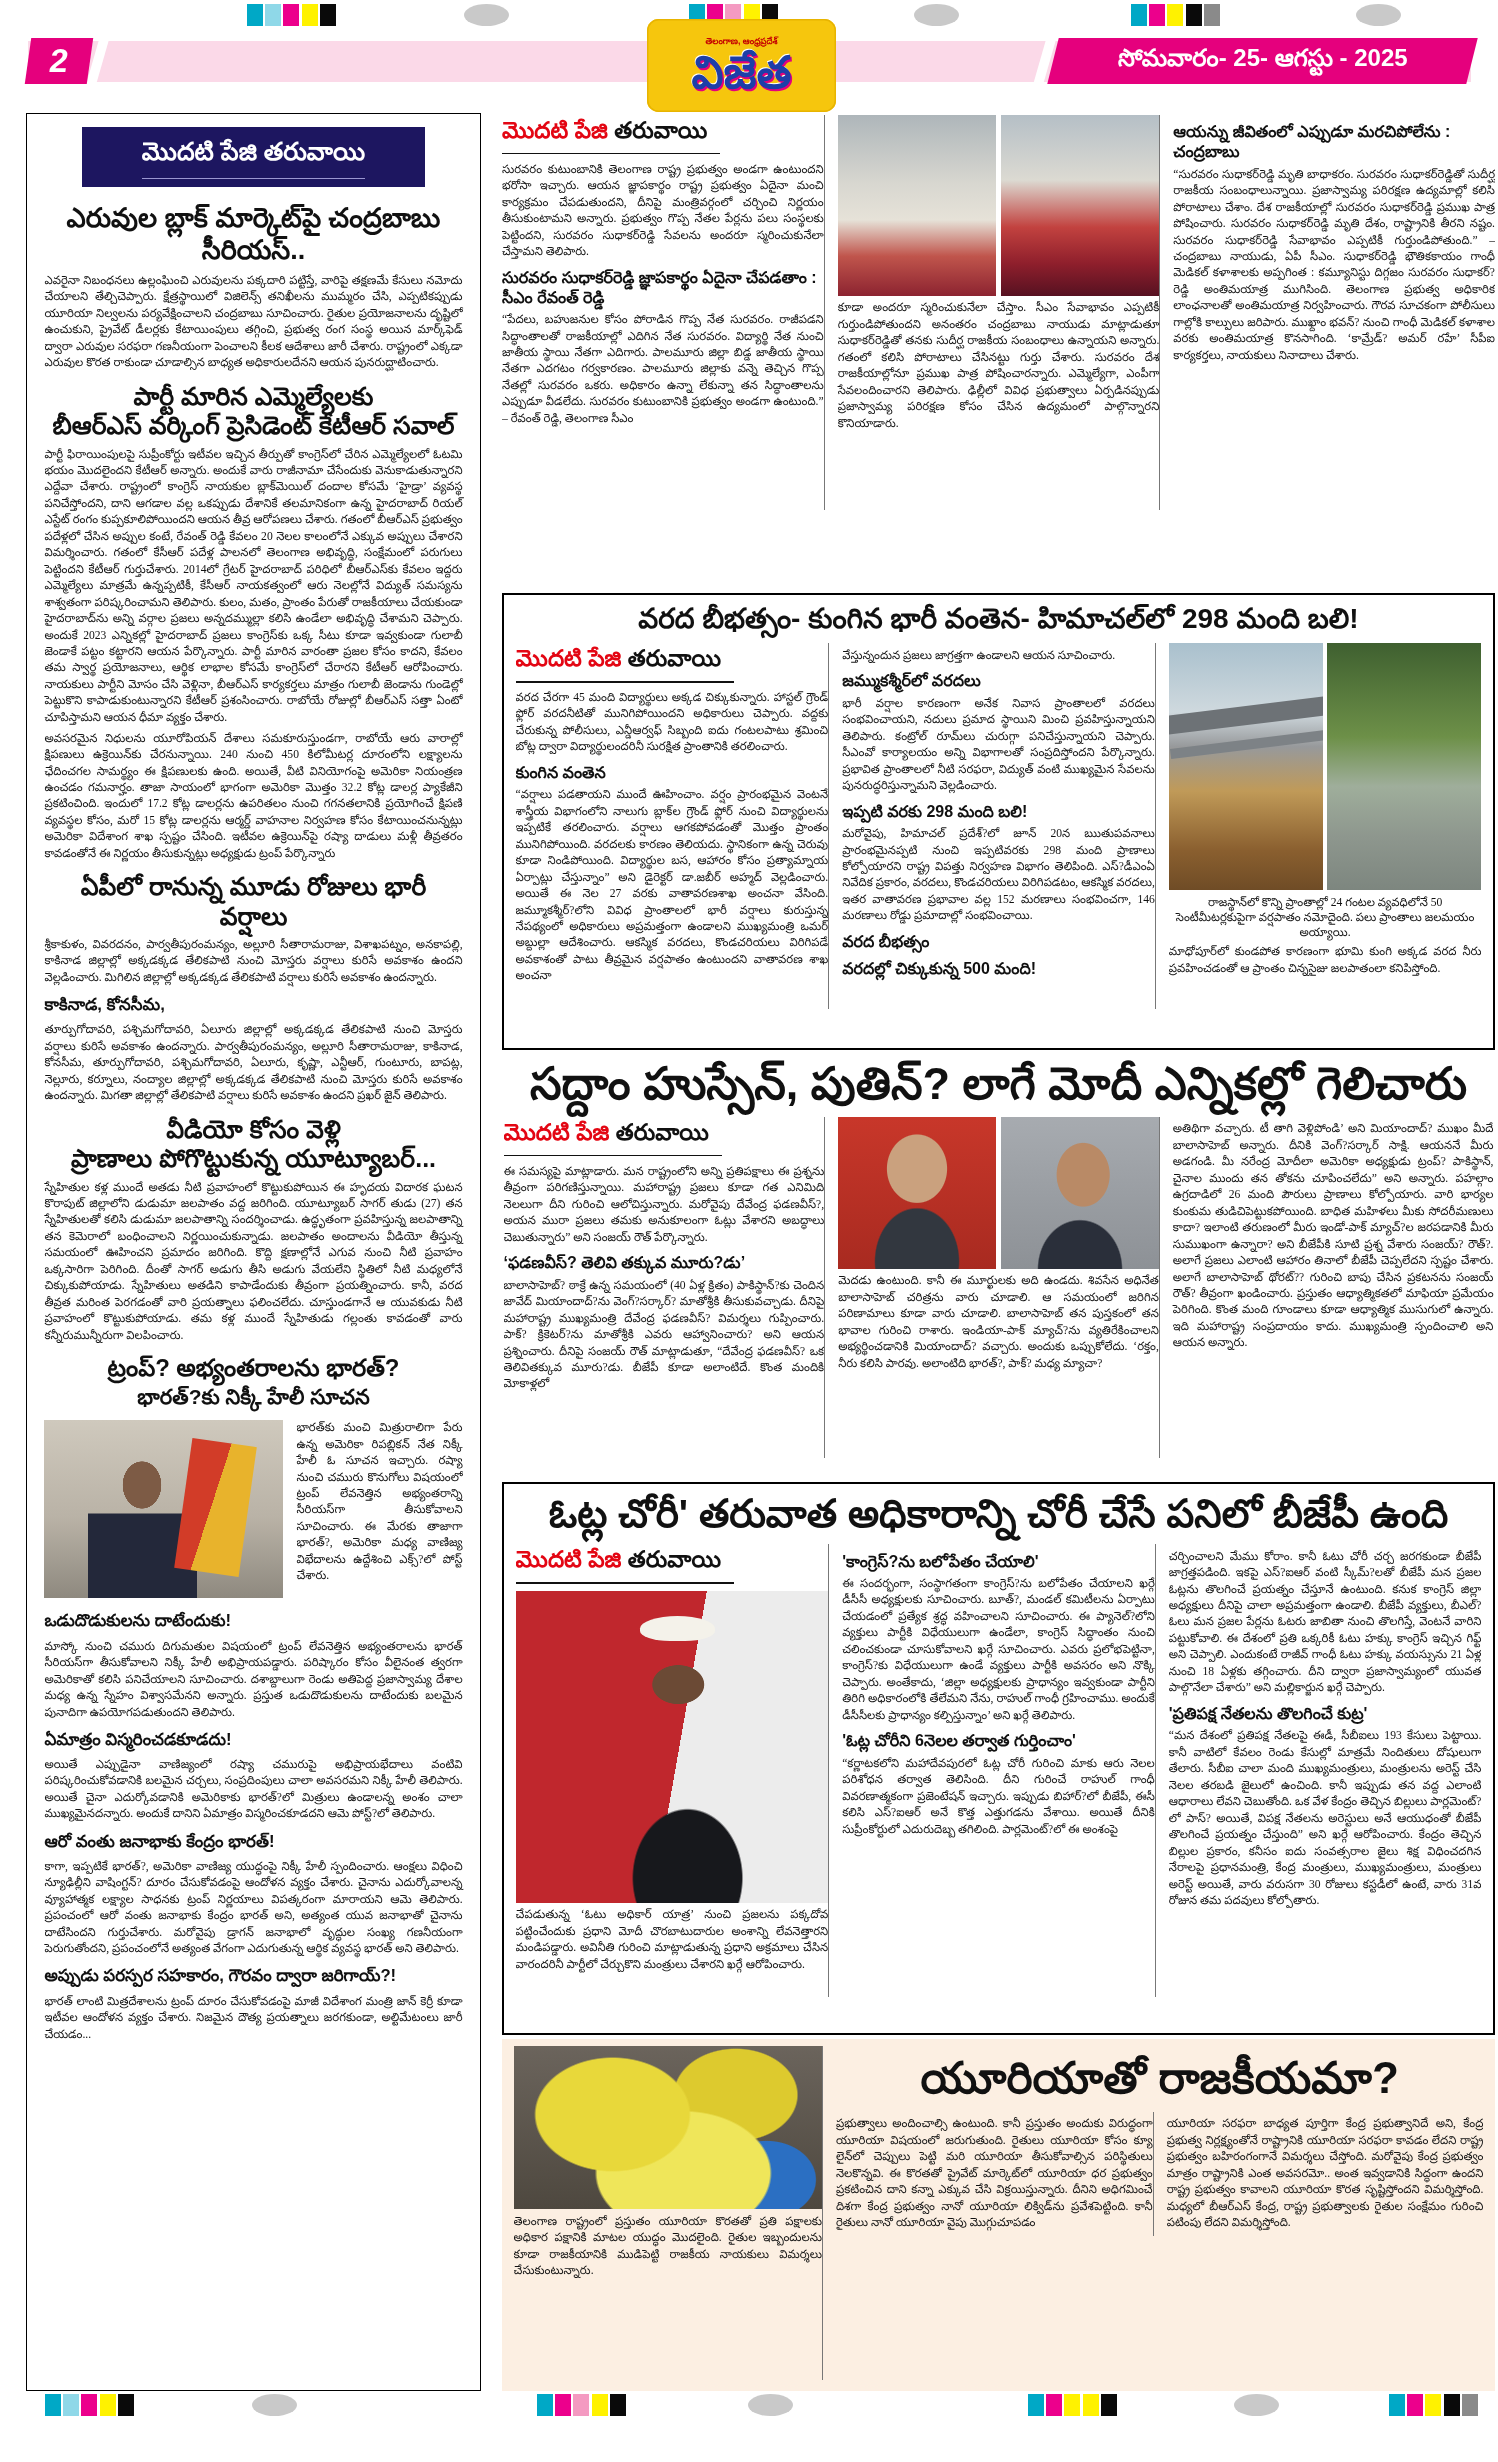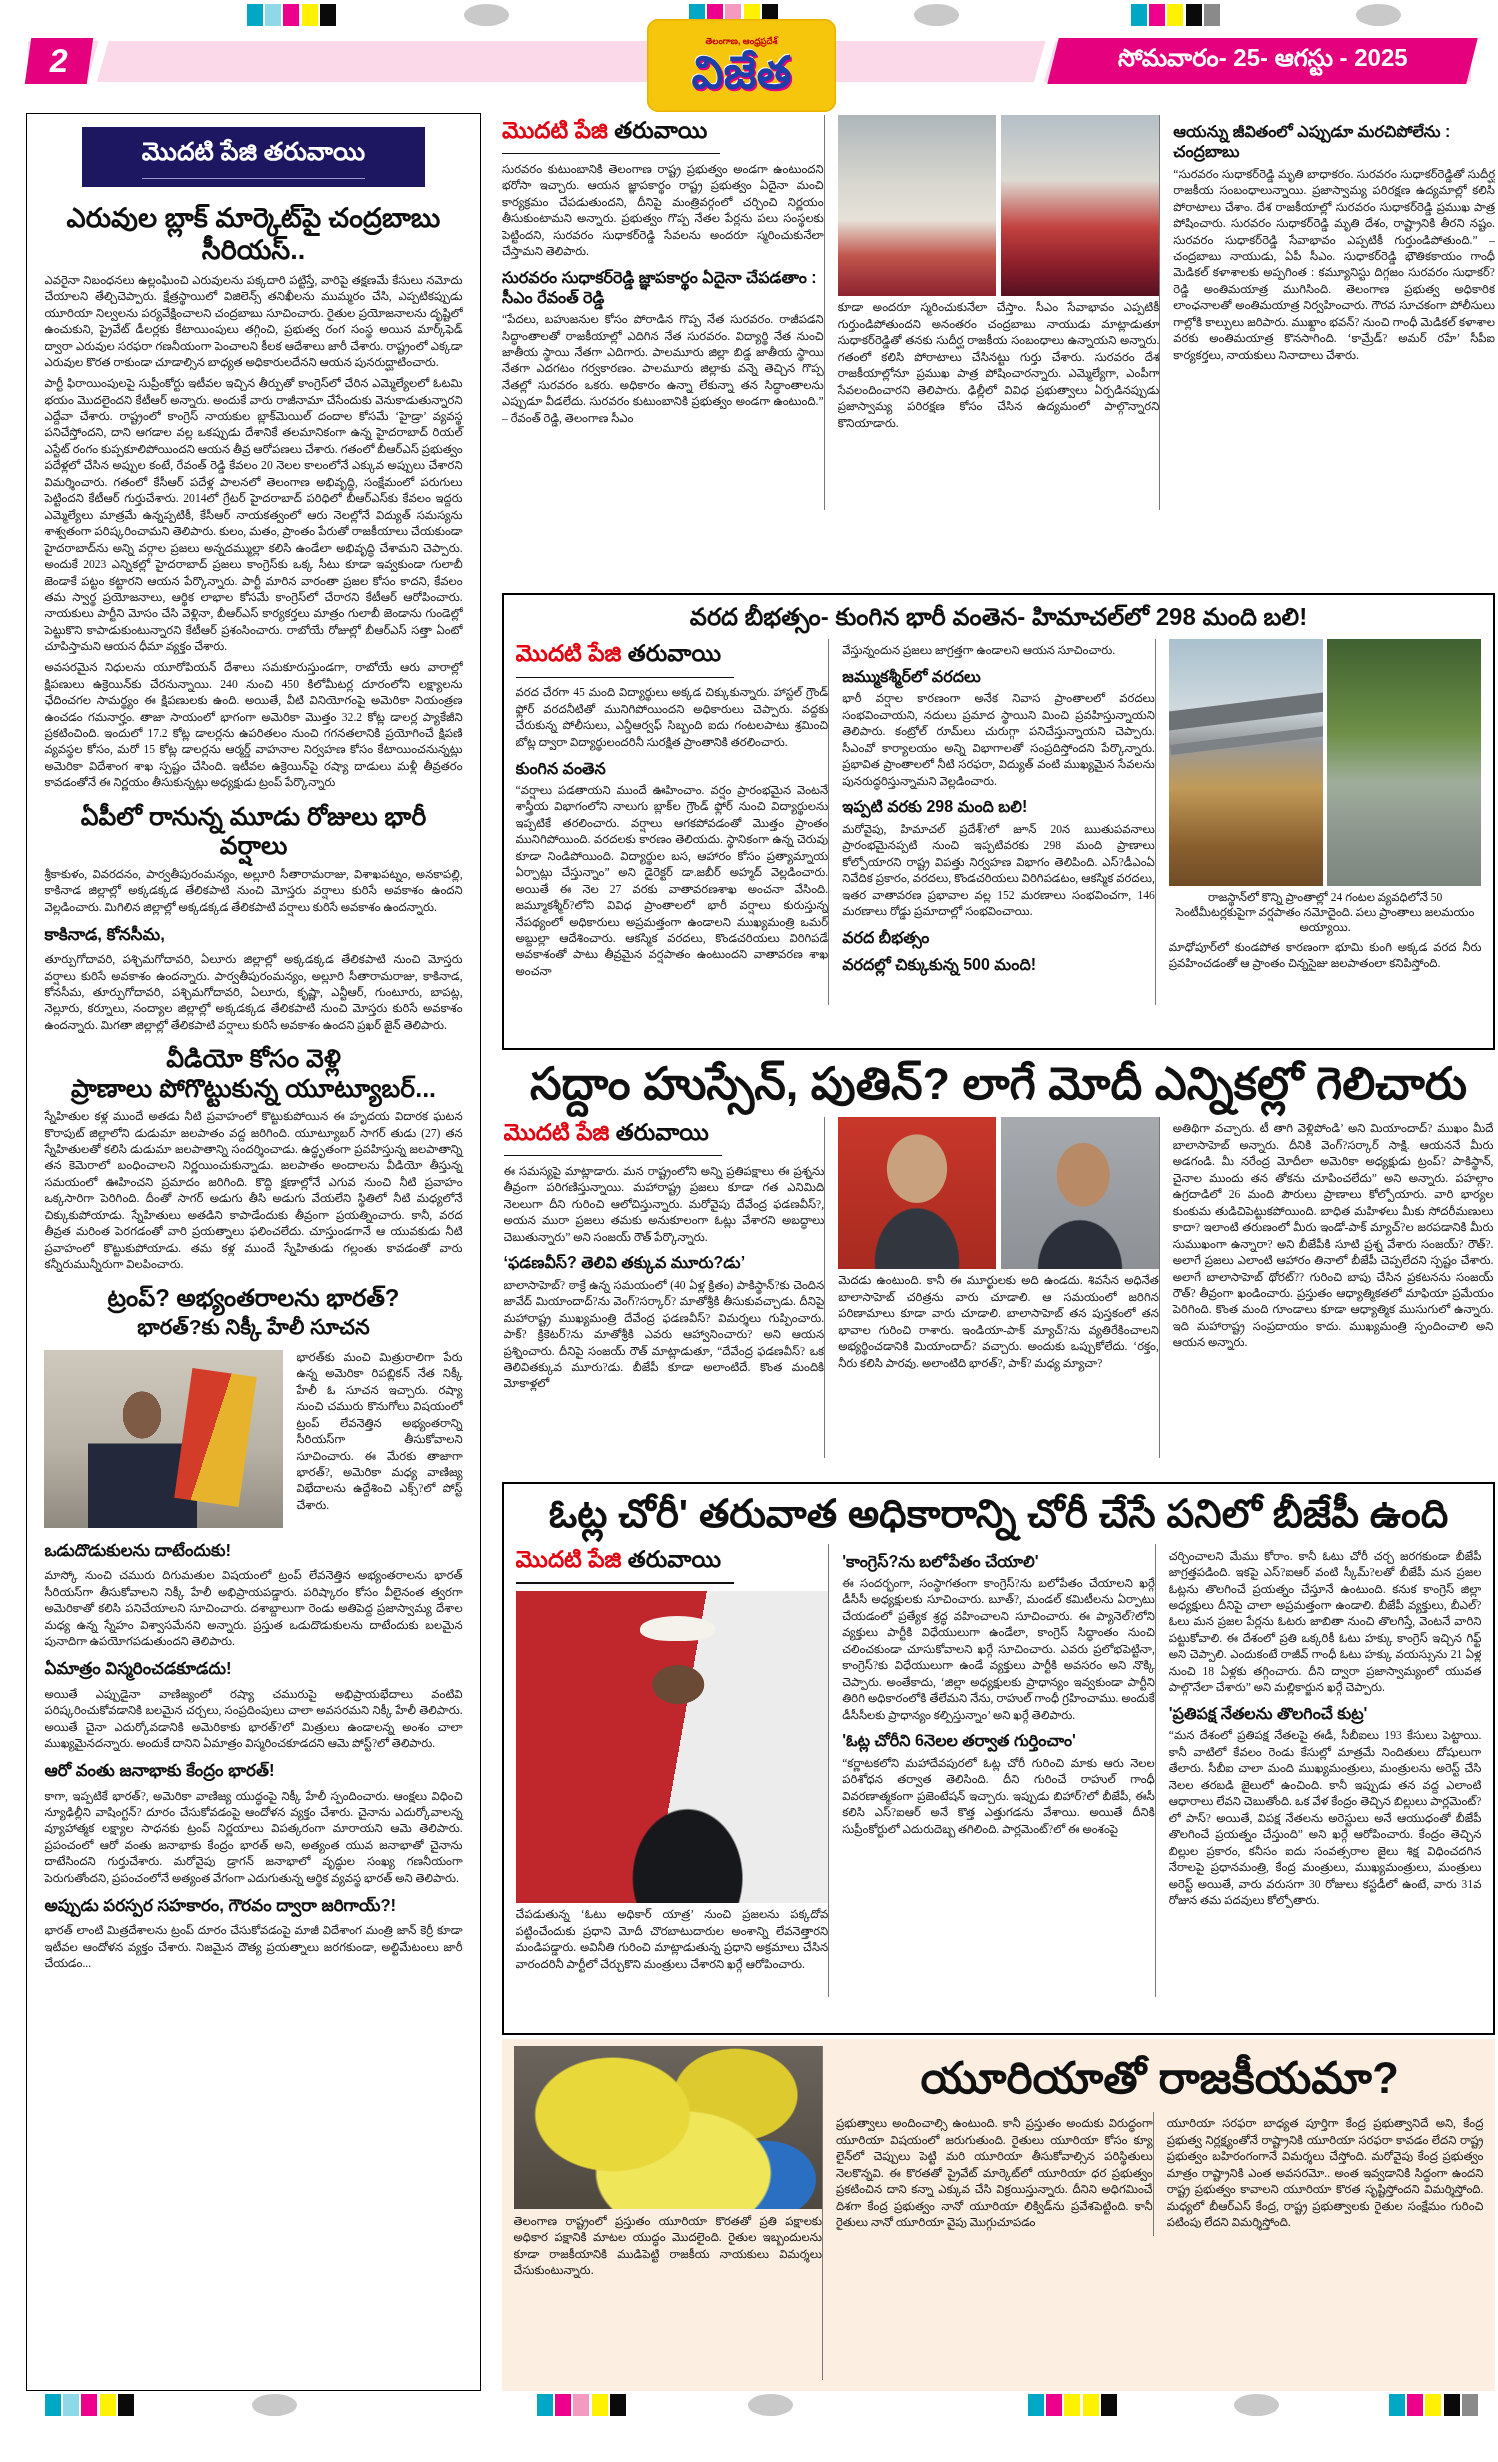--- a/index.html
+++ b/index.html
@@ -83,21 +83,21 @@
      background:#f4f2ea;border-radius:50% 50% 40% 40%;}
   .ph-urea{background:radial-gradient(ellipse 109px 80px at 32% 42%,#e8d83a 70%,transparent 72%),
            radial-gradient(ellipse 123px 87px at 55% 78%,#efe65a 70%,transparent 72%),
            radial-gradient(ellipse 87px 65px at 72% 30%,#ddca2e 70%,transparent 72%),
            radial-gradient(ellipse 65px 51px at 82% 82%,#2b6fc2 75%,transparent 77%),
            linear-gradient(180deg,#6b645c 0%,#4e483f 100%);}
   
   .suravaram{left:502px;top:115px;width:993px;height:473px;}
   .suravaram h1{font-size:42px;}
   .flood{left:502px;top:593px;width:993px;height:457px;border:2.2px solid #000;padding:8.7px 11.6px;}
-  .flood h1{font-size:24px;}
+  .flood h1{font-size:28px;}
   .saddam{left:502px;top:1056px;width:993px;height:422px;padding:2.9px 1.5px;}
   .saddam h1{font-size:45px;}
   .votes{left:502px;top:1482px;width:993px;height:553px;border:2.2px solid #000;padding:8.7px 11.6px;}
   .votes h1{font-size:39px;}
   .urea{left:502px;top:2039px;width:993px;height:352px;background:#fcefe2;padding:7.3px 11.6px;}
   .urea h1{font-size:44px;white-space:nowrap;margin:7.3px 0 10px;}
   .photo-row{display:flex;gap:4.4px;}
   .photo-row .ph{flex:1;}
 </style>
 </head>
@@ -147,20 +147,24 @@
   </div>
 
   <section class="leftcol">
     <div class="navybox">
       <span>మొదటి పేజి తరువాయి</span>
     </div>
 
     <h2 class="lh38">ఎరువుల బ్లాక్ మార్కెట్‌పై చంద్రబాబు సీరియస్..</h2>
     <p class="body">ఎవరైనా నిబంధనలు ఉల్లంఘించి ఎరువులను పక్కదారి పట్టిస్తే, వారిపై తక్షణమే కేసులు నమోదు చేయాలని తేల్చిచెప్పారు. క్షేత్రస్థాయిలో విజిలెన్స్ తనిఖీలను ముమ్మరం చేసి, ఎప్పటికప్పుడు యూరియా నిల్వలను పర్యవేక్షించాలని చంద్రబాబు సూచించారు. రైతుల ప్రయోజనాలను దృష్టిలో ఉంచుకుని, ప్రైవేట్ డీలర్లకు కేటాయింపులు తగ్గించి, ప్రభుత్వ రంగ సంస్థ అయిన మార్క్‌ఫెడ్ ద్వారా ఎరువుల సరఫరా గణనీయంగా పెంచాలని కీలక ఆదేశాలు జారీ చేశారు. రాష్ట్రంలో ఎక్కడా ఎరువుల కొరత రాకుండా చూడాల్సిన బాధ్యత అధికారులదేనని ఆయన పునరుద్ఘాటించారు.</p>
 
+    <h2 class="lh34">
+      <span>పార్టీ మారిన ఎమ్మెల్యేలకు</span><br>
+      <span>బీఆర్ఎస్ వర్కింగ్ ప్రెసిడెంట్ కేటీఆర్ సవాల్</span>
+    </h2>
     <p class="body">పార్టీ ఫిరాయింపులపై సుప్రీంకోర్టు ఇటీవల ఇచ్చిన తీర్పుతో కాంగ్రెస్‌లో చేరిన ఎమ్మెల్యేలలో ఓటమి భయం మొదలైందని కేటీఆర్ అన్నారు. అందుకే వారు రాజీనామా చేసేందుకు వెనుకాడుతున్నారని ఎద్దేవా చేశారు. రాష్ట్రంలో కాంగ్రెస్ నాయకుల బ్లాక్‌మెయిల్ దందాల కోసమే ‘హైడ్రా’ వ్యవస్థ పనిచేస్తోందని, దాని ఆగడాల వల్ల ఒకప్పుడు దేశానికే తలమానికంగా ఉన్న హైదరాబాద్ రియల్ ఎస్టేట్ రంగం కుప్పకూలిపోయిందని ఆయన తీవ్ర ఆరోపణలు చేశారు. గతంలో బీఆర్ఎస్ ప్రభుత్వం పదేళ్లలో చేసిన అప్పుల కంటే, రేవంత్ రెడ్డి కేవలం 20 నెలల కాలంలోనే ఎక్కువ అప్పులు చేశారని విమర్శించారు. గతంలో కేసీఆర్ పదేళ్ల పాలనలో తెలంగాణ అభివృద్ధి, సంక్షేమంలో పరుగులు పెట్టిందని కేటీఆర్ గుర్తుచేశారు. 2014లో గ్రేటర్ హైదరాబాద్ పరిధిలో బీఆర్ఎస్‌కు కేవలం ఇద్దరు ఎమ్మెల్యేలు మాత్రమే ఉన్నప్పటికీ, కేసీఆర్ నాయకత్వంలో ఆరు నెలల్లోనే విద్యుత్ సమస్యను శాశ్వతంగా పరిష్కరించామని తెలిపారు. కులం, మతం, ప్రాంతం పేరుతో రాజకీయాలు చేయకుండా హైదరాబాద్‌ను అన్ని వర్గాల ప్రజలు అన్నదమ్ముల్లా కలిసి ఉండేలా అభివృద్ధి చేశామని చెప్పారు. అందుకే 2023 ఎన్నికల్లో హైదరాబాద్ ప్రజలు కాంగ్రెస్‌కు ఒక్క సీటు కూడా ఇవ్వకుండా గులాబీ జెండాకే పట్టం కట్టారని ఆయన పేర్కొన్నారు. పార్టీ మారిన వారంతా ప్రజల కోసం కాదని, కేవలం తమ స్వార్థ ప్రయోజనాలు, ఆర్థిక లాభాల కోసమే కాంగ్రెస్‌లో చేరారని కేటీఆర్ ఆరోపించారు. నాయకులు పార్టీని మోసం చేసి వెళ్లినా, బీఆర్ఎస్ కార్యకర్తలు మాత్రం గులాబీ జెండాను గుండెల్లో పెట్టుకొని కాపాడుకుంటున్నారని కేటీఆర్ ప్రశంసించారు. రాబోయే రోజుల్లో బీఆర్ఎస్ సత్తా ఏంటో చూపిస్తామని ఆయన ధీమా వ్యక్తం చేశారు.</p>
 
     <p class="body">అవసరమైన నిధులను యూరోపియన్ దేశాలు సమకూరుస్తుండగా, రాబోయే ఆరు వారాల్లో క్షిపణులు ఉక్రెయిన్‌కు చేరనున్నాయి. 240 నుంచి 450 కిలోమీటర్ల దూరంలోని లక్ష్యాలను ఛేదించగల సామర్థ్యం ఈ క్షిపణులకు ఉంది. అయితే, వీటి వినియోగంపై అమెరికా నియంత్రణ ఉంచడం గమనార్హం. తాజా సాయంలో భాగంగా అమెరికా మొత్తం 32.2 కోట్ల డాలర్ల ప్యాకేజీని ప్రకటించింది. ఇందులో 17.2 కోట్ల డాలర్లను ఉపరితలం నుంచి గగనతలానికి ప్రయోగించే క్షిపణి వ్యవస్థల కోసం, మరో 15 కోట్ల డాలర్లను ఆర్మర్డ్ వాహనాల నిర్వహణ కోసం కేటాయించనున్నట్లు అమెరికా విదేశాంగ శాఖ స్పష్టం చేసింది. ఇటీవల ఉక్రెయిన్‌పై రష్యా దాడులు మళ్లీ తీవ్రతరం కావడంతోనే ఈ నిర్ణయం తీసుకున్నట్లు అధ్యక్షుడు ట్రంప్ పేర్కొన్నారు</p>
 
     <h2 class="lh34">ఏపీలో రానున్న మూడు రోజులు భారీ వర్షాలు</h2>
     <p class="body">శ్రీకాకుళం, వివరదనం, పార్వతీపురంమన్యం, అల్లూరి సీతారామరాజు, విశాఖపట్నం, అనకాపల్లి, కాకినాడ జిల్లాల్లో అక్కడక్కడ తేలికపాటి నుంచి మోస్తరు వర్షాలు కురిసే అవకాశం ఉందని వెల్లడించారు. మిగిలిన జిల్లాల్లో అక్కడక్కడ తేలికపాటి వర్షాలు కురిసే అవకాశం ఉందన్నారు.</p>
     <div class="lsub">కాకినాడ, కోనసీమ,</div>
     <p class="body">తూర్పుగోదావరి, పశ్చిమగోదావరి, ఏలూరు జిల్లాల్లో అక్కడక్కడ తేలికపాటి నుంచి మోస్తరు వర్షాలు కురిసే అవకాశం ఉందన్నారు. పార్వతీపురంమన్యం, అల్లూరి సీతారామరాజు, కాకినాడ, కోనసీమ, తూర్పుగోదావరి, పశ్చిమగోదావరి, ఏలూరు, కృష్ణా, ఎన్టీఆర్, గుంటూరు, బాపట్ల, నెల్లూరు, కర్నూలు, నంద్యాల జిల్లాల్లో అక్కడక్కడ తేలికపాటి నుంచి మోస్తరు కురిసే అవకాశం ఉందన్నారు. మిగతా జిల్లాల్లో తేలికపాటి వర్షాలు కురిసే అవకాశం ఉందని ప్రఖర్ జైన్ తెలిపారు.</p>
 
     <h2 class="lh34">

